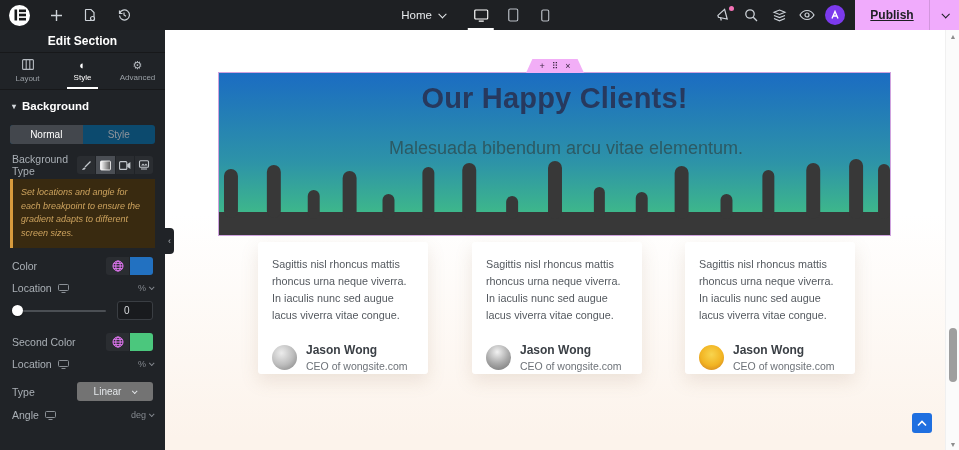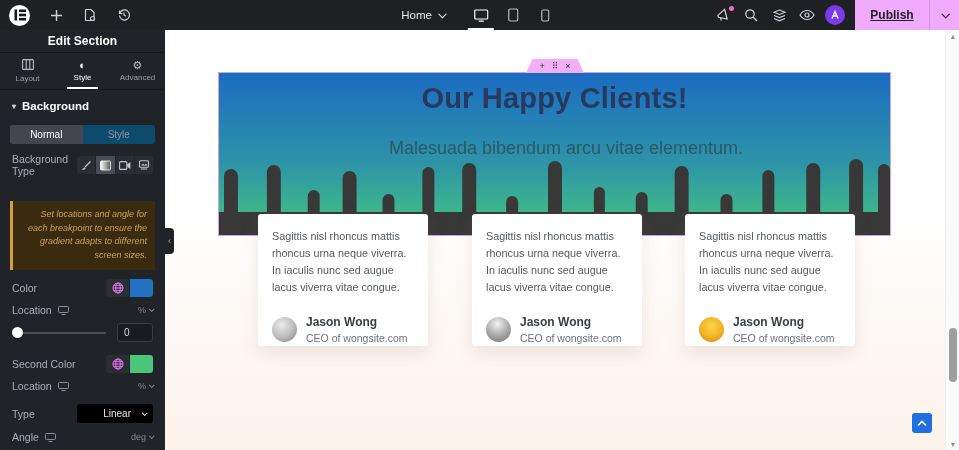--- a/index.html
+++ b/index.html
@@ -42,41 +42,41 @@
   .state-tabs{display:flex;margin:6px 10px 0;background:#0c4a6e;border-radius:3px;overflow:hidden;}
   .state-tab{flex:1;height:19px;line-height:19px;text-align:center;font-size:10px;color:#8e939a;cursor:pointer;}
   .state-tab.active{background:#43474d;color:#fff;}
   .ctl-row{display:flex;justify-content:space-between;align-items:center;margin:9px 12px 0;}
   .ctl-label{font-size:10.5px;color:#aab0b6;display:flex;align-items:center;gap:6px;}
   .mini-monitor{width:11px;height:9px;color:#8b9096;}
   .unit{font-size:9px;color:#84898f;display:flex;align-items:center;gap:3px;cursor:pointer;}
   .icon-group{display:flex;gap:1px;border-radius:3px;overflow:hidden;}
   .ig-btn{width:23px;height:18px;background:#2a2d31;display:flex;align-items:center;justify-content:center;color:#c3c8cd;cursor:pointer;}
   .ig-btn.active{background:#4a4e54;color:#fff;}
-  .notice{margin:24px 10px 0;padding:7px 8px 8px;background:#392a10;border-left:3px solid #d89b3d;color:#cda35e;font-style:italic;font-size:9px;line-height:1.5;text-align:right;}
+  .notice{margin:2px 10px 0;padding:7px 8px 8px;background:#392a10;border-left:3px solid #d89b3d;color:#cda35e;font-style:italic;font-size:9px;line-height:1.5;}
   .slider-row{display:flex;align-items:center;margin:7px 12px 0;}
   .slider{flex:1;position:relative;height:13px;cursor:pointer;}
   .slider .track{position:absolute;left:0;right:0;top:6px;height:2px;background:#4b4f54;border-radius:1px;}
   .slider .handle{position:absolute;top:1px;width:11px;height:11px;border-radius:50%;background:#fff;box-shadow:0 1px 2px rgba(0,0,0,.5);}
   .num-input{width:36px;height:19px;margin-left:11px;background:#191b1e;border:1px solid #3a3e43;color:#d8dbde;font-size:10px;padding:0 0 0 6px;border-radius:3px;display:flex;align-items:center;}
   .swatch{width:23px;height:18px;cursor:pointer;}
-  .select{width:76px;height:19px;background:#000000;border-radius:3px;color:#e4e7ea;font-size:10px;display:flex;align-items:center;justify-content:flex-end;padding:0 7px;cursor:pointer;gap:11px;}
+  .select{width:76px;height:19px;background:#737373;border-radius:3px;color:#e4e7ea;font-size:10px;display:flex;align-items:center;justify-content:center;padding:0 7px;cursor:pointer;gap:11px;}
   .collapse-tab{position:absolute;left:165px;top:228px;width:9px;height:26px;background:#202327;border-radius:0 4px 4px 0;color:#aeb3b9;font-size:9px;display:flex;align-items:center;justify-content:center;cursor:pointer;z-index:45;}
 
   
   .canvas{position:absolute;left:165px;top:30px;width:780px;height:420px;background:#fff;overflow:hidden;}
   .canvas-warm{position:absolute;left:0;top:185px;width:100%;height:235px;background:linear-gradient(180deg,rgba(255,255,255,0) 0%,#fcf3eb 95%);}
   .hero{position:absolute;left:53px;top:42px;width:673px;height:164px;border:1px solid #cfa2de;background:linear-gradient(180deg,#1b6cc2 0%,#2d93a8 55%,#45c77e 100%);overflow:hidden;}
   .hero-title{margin-top:9px;text-align:center;font-size:29px;font-weight:800;color:#27395e;letter-spacing:.2px;}
   .hero-sub{margin-top:23px;text-align:center;font-size:18px;color:#2c5a64;padding-left:23px;}
   .drips{position:absolute;left:0;bottom:0;width:100%;height:76px;}
   .sec-handle{position:absolute;left:361px;top:29px;width:58px;height:14px;background:#f2aef7;clip-path:polygon(11% 0,89% 0,100% 100%,0 100%);display:flex;align-items:center;justify-content:center;gap:7px;color:#3a2642;font-size:9px;z-index:10;cursor:move;}
   .sec-handle span{line-height:1;cursor:pointer;}
 
-  .card{position:absolute;top:184px;width:170px;height:132px;background:#fff;border-radius:3px;box-shadow:0 7px 18px rgba(150,120,90,.16);padding:14px 14px 26px;}
+  .card{position:absolute;top:212px;width:170px;height:132px;background:#fff;border-radius:3px;box-shadow:0 7px 18px rgba(150,120,90,.16);padding:14px 14px 26px;}
   .card-text{font-size:10.8px;line-height:1.58;color:#54595f;}
   .person{display:flex;align-items:center;gap:9px;margin-top:17px;}
   .pav{width:25px;height:25px;border-radius:50%;flex:0 0 auto;}
   .pav.gray1{background:radial-gradient(circle at 38% 32%,#ececec 0%,#bdbdbd 52%,#7e7e7e 100%);}
   .pav.gray2{background:radial-gradient(circle at 45% 28%,#f2f2f2 0%,#ababab 50%,#6f6f6f 100%);}
   .pav.amber{background:radial-gradient(circle at 50% 38%,#f8d44e 0%,#f2b422 55%,#c8761f 100%);}
   .pname{font-size:12px;font-weight:bold;color:#3a3f45;line-height:1.5;}
   .prole{font-size:10.5px;color:#6d7278;line-height:1.4;}
 
   .scrolltop{position:absolute;left:747px;top:383px;width:20px;height:20px;background:#1f6fe0;border-radius:3px;display:flex;align-items:center;justify-content:center;cursor:pointer;}

